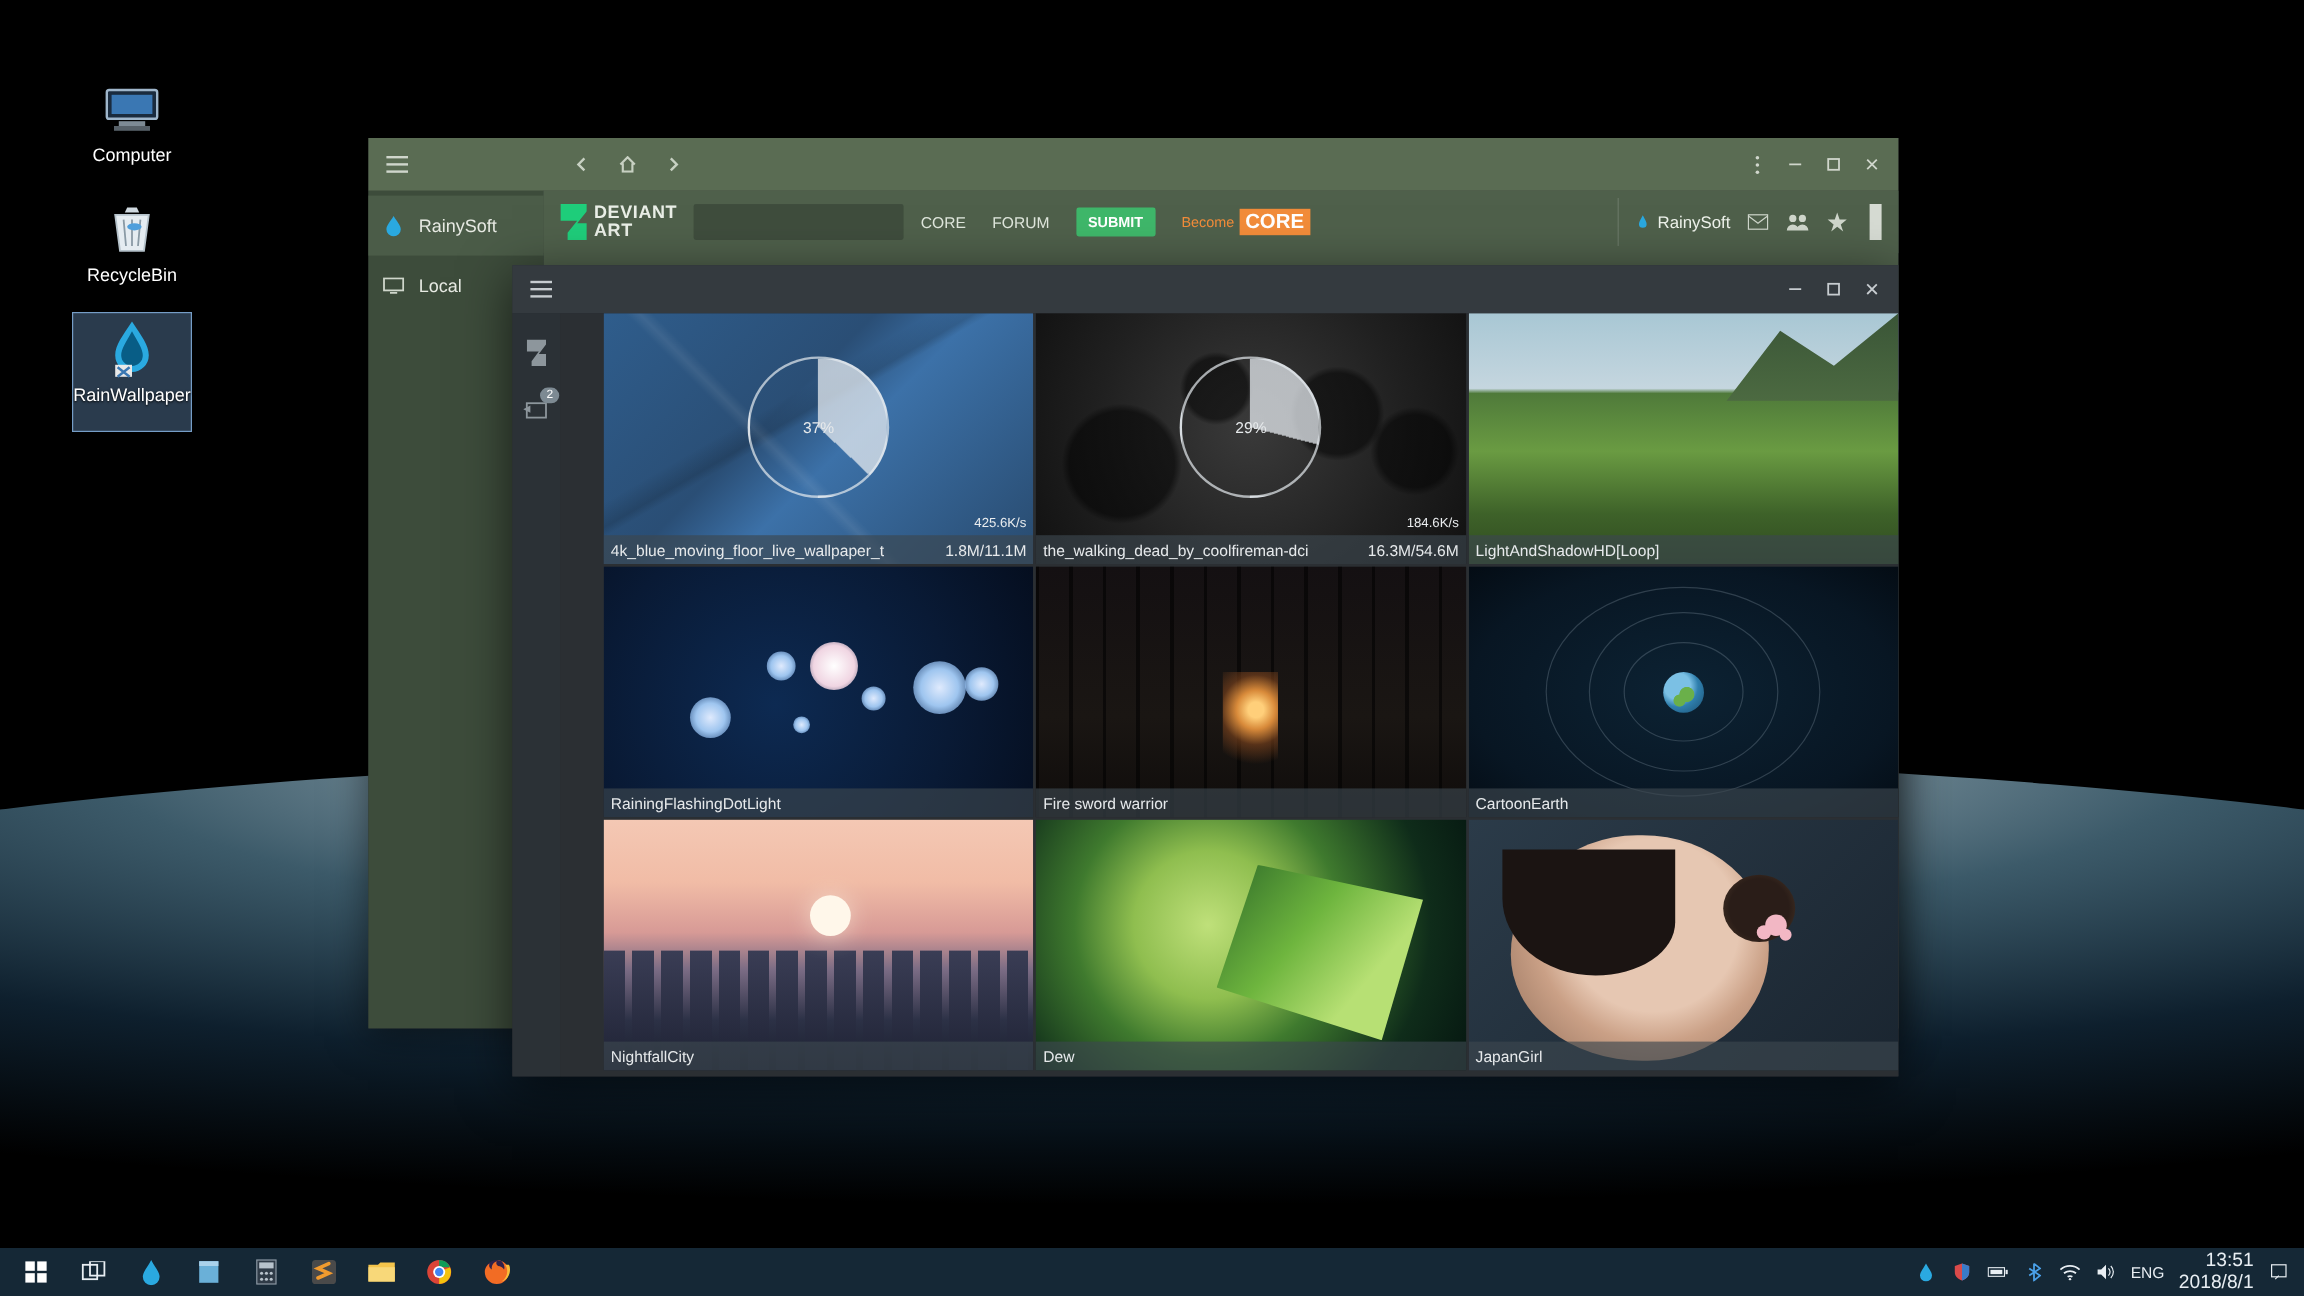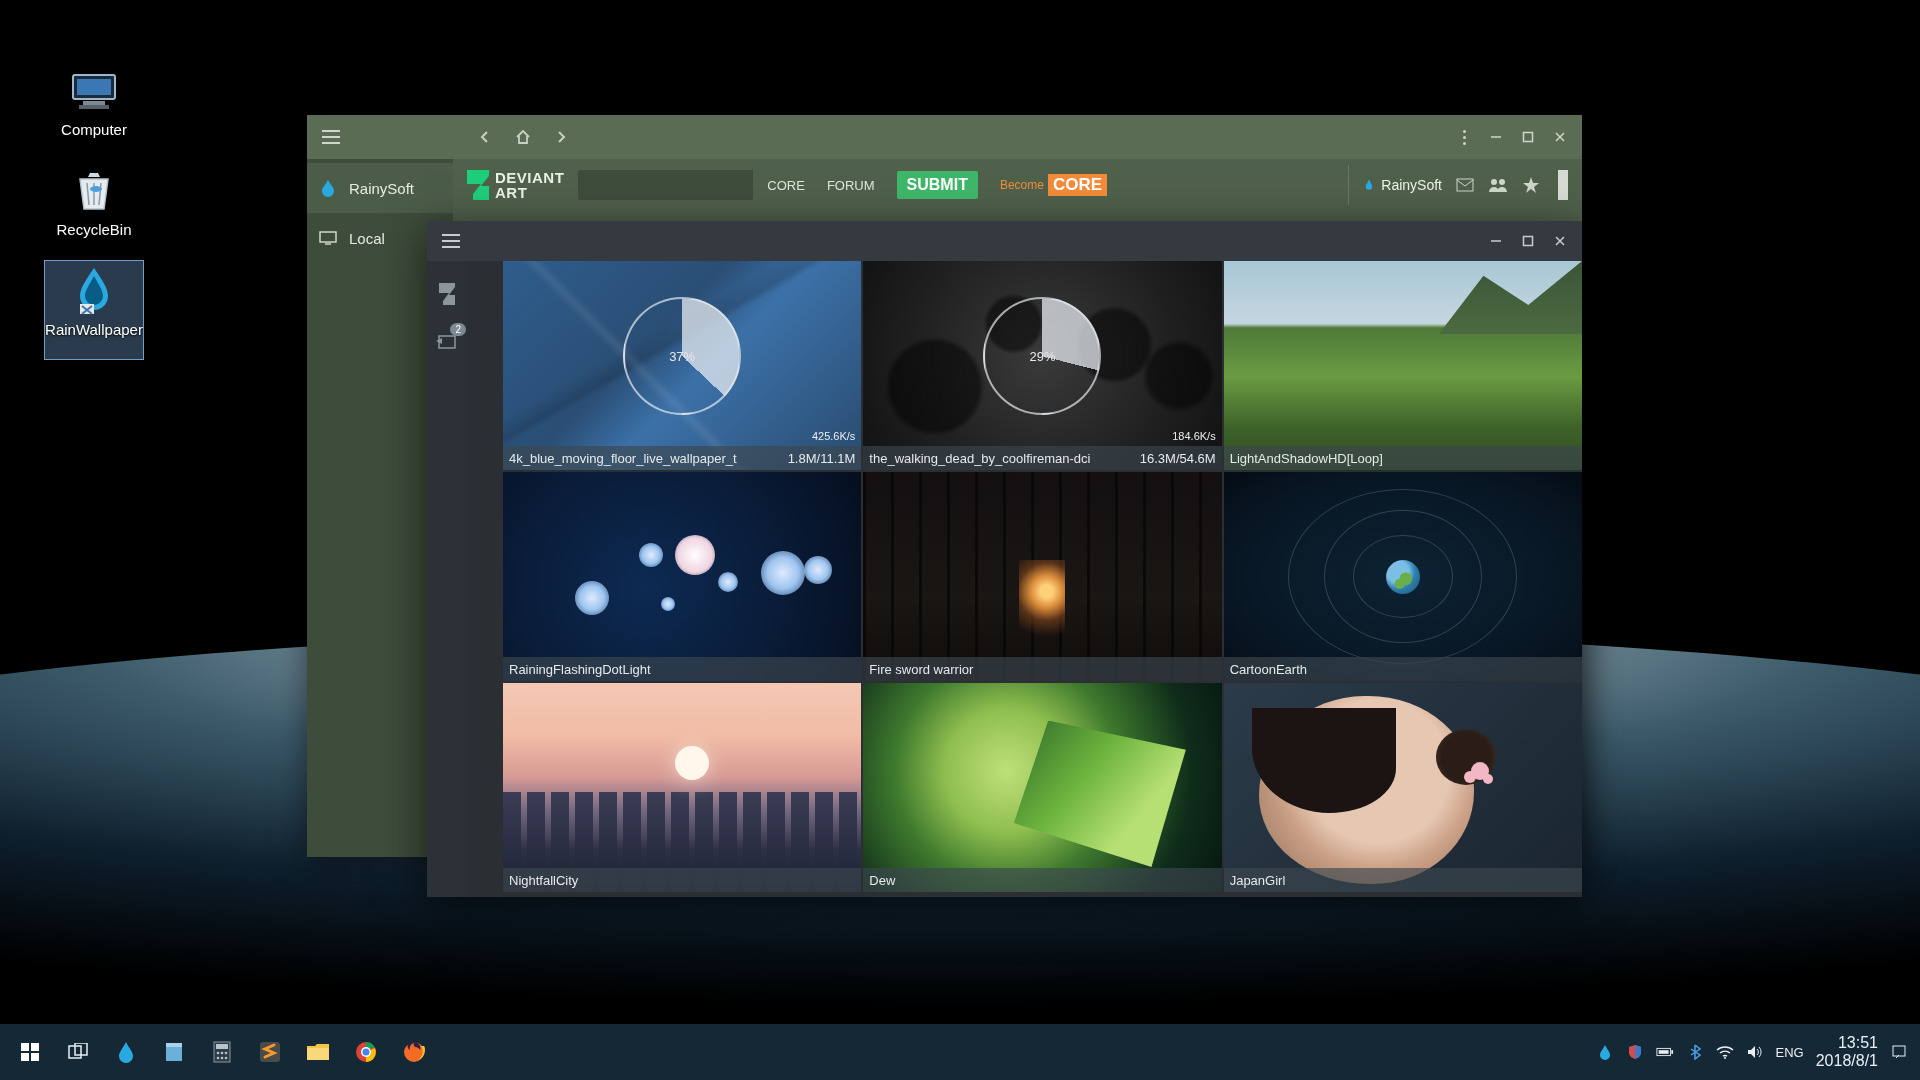--- a/index.html
+++ b/index.html
@@ -12,21 +12,21 @@
 .wallpaper {
   position: absolute; inset: 0;
   background: radial-gradient(ellipse 180% 90% at 50% 180%, #b7d5e8 0%, #86b4cb 20%, #2a5a7c 35%, #03192e 48%, #000 60%);
 }
 .wallpaper::before{
   content:''; position:absolute; left:-20%; right:-20%; top:58%; height:50%;
   background: radial-gradient(ellipse 110% 100% at 50% 0%, rgba(230,245,252,.9) 0%, rgba(120,180,210,.5) 30%, rgba(40,90,130,.35) 50%, transparent 70%);
   border-radius:50% 50% 0 0 / 30% 30% 0 0;
 }
 
-.desktop { position: absolute; top: 60px; left: 44px; }
+.desktop { position: absolute; top: 60px; left: 60px; }
 .di { width:100px; height:100px; display:flex; flex-direction:column; align-items:center; justify-content:flex-start; gap:6px; color:#fff; font-size:15px; text-align:center; cursor:pointer; border:1px solid transparent; padding-top:6px;}
 .di.selected { background:rgba(120,170,220,.35); border:1px solid rgba(150,200,250,.7);}
 .di .ibox{ width:56px; height:48px; display:flex; align-items:center; justify-content:center;}
 .di span{ line-height:1.15; text-shadow:0 1px 2px #000;}
 
 .computer-svg{ width:46px; height:40px; }
 .bin-svg{ width:44px; height:44px;}
 .rain-svg{ width:40px; height:50px;}
 .note-svg{ width:34px; height:44px;}
 
@@ -52,21 +52,21 @@
 .sbitem.active{ background:#4b5c48;}
 .sbicon{ width:18px; height:18px; display:flex;align-items:center;justify-content:center;}
 .content{ flex:1; background:#4f604b; position:relative;}
 .da-bar{ height:52px; background:#4f604b; display:flex; align-items:center; padding:0 14px; gap:14px;}
 .da-logo{ display:flex; align-items:center; gap:6px; color:#eaefe7; font-weight:700; letter-spacing:.5px;}
 .da-logo .mark{ width:22px; height:30px; position:relative;}
 .da-logo .txt{ font-size:15px; line-height:1;}
 .da-search{ width:175px; height:30px; background:#3f4d3d; border-radius:2px; display:flex; align-items:center; padding:0 8px;}
 .da-search input{ flex:1; background:transparent; border:0; outline:0; color:#dfe6dc; font-size:13px;}
 .da-links{ display:flex; gap:22px; color:#dfe6dc; font-size:13px; align-items:center;}
-.submitbtn{ background:#3fb76a; color:#fff; padding:5px 10px; font-size:16px; font-weight:700; border-radius:2px; cursor:pointer;}
+.submitbtn{ background:#3fb76a; color:#fff; padding:5px 10px; font-size:12px; font-weight:700; border-radius:2px; cursor:pointer;}
 .become{ color:#f28c3a; font-size:12px; display:flex; align-items:center; gap:4px;}
 .corebadge{ background:#f28c3a; color:#fff; font-size:17px; font-weight:700; padding:1px 5px;}
 .da-right{ margin-left:auto; display:flex; align-items:center; gap:14px; color:#cfd6cb;}
 .da-user{ display:flex; align-items:center; gap:8px; color:#eef2eb; font-size:14px; padding-left:16px; border-left:1px solid rgba(255,255,255,.15); height:40px;}
 .drop-ico{ width:8px; height:14px;}
 .sep-scroll{ width:10px; height:30px; background:#d6dbd3; margin-left:4px;}
 
 .app2{
   position:absolute; left:427px; top:221px; width:1155px; height:676px;
   background:#2b2f33; box-shadow:0 10px 40px rgba(0,0,0,.6);
@@ -124,21 +124,21 @@
 .c8 .bg::after{content:'';position:absolute;right:10%;top:18%;width:48%;height:70%;background:
   linear-gradient(130deg,#2e6a28 0%,#6eb53e 40%,#b7e074 70%);
   clip-path:polygon(20% 0%,100% 20%,80% 100%,0% 70%);}
 .c9 .bg{ background:linear-gradient(135deg,#2b3b49 0%,#1a2530 100%);}
 .c9 .bg::before{content:'';position:absolute;left:10%;top:6%;width:60%;height:90%;border-radius:50% 50% 48% 52%/54% 50% 50% 48%;
   background:radial-gradient(circle at 55% 40%,#e6c7b2 0 44%,#caa086 60%,#8c6a56 100%);}
 .c9 .bg::after{content:'';position:absolute;left:8%;top:12%;width:40%;height:50%;background:#1b1412;border-radius:0 0 60% 70%/0 0 55% 80%;}
 .c9 .bun{position:absolute;right:24%;top:22%;width:60px;height:56px;border-radius:50%;background:radial-gradient(circle,#2a1d18 0 60%,#4e3a2a 100%);}
 .c9 .flower{position:absolute;right:26%;top:38%;width:18px;height:18px;border-radius:50%;background:#f2b7c4;box-shadow:-10px 6px 0 -3px #f2b7c4,8px 8px 0 -4px #f2b7c4;}
 
-.taskbar{ position:absolute; left:0; right:0; bottom:0; height:56px; background:#152836; display:flex; align-items:center; padding:0 6px;}
+.taskbar{ position:absolute; left:0; right:0; bottom:0; height:40px; background:#152836; display:flex; align-items:center; padding:0 6px;}
 .tbtn{ width:48px; height:40px; display:flex; align-items:center; justify-content:center; cursor:pointer;}
 .tray{ margin-left:auto; display:flex; align-items:center; gap:12px; color:#e8eef3; font-size:13px; padding-right:6px;}
 .tray .clock{ text-align:right; line-height:1.1; font-size:16px;}
 .trayico{ width:18px;height:18px;display:flex;align-items:center;justify-content:center;}
 </style>
 </head>
 <body>
 
 <div class="wallpaper"></div>
 

